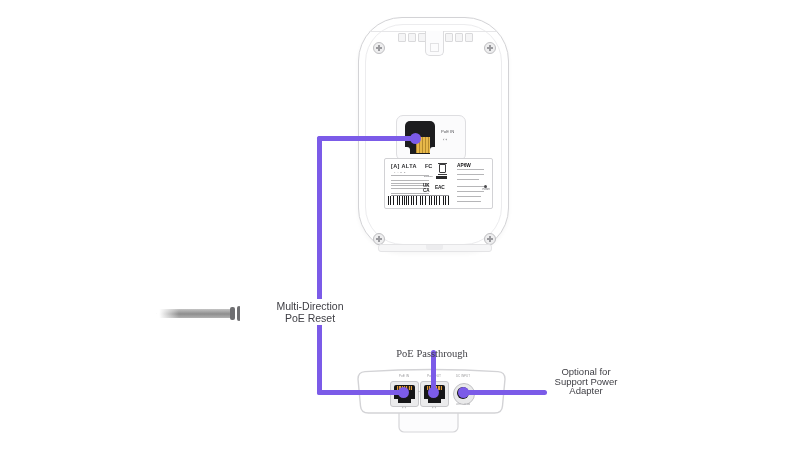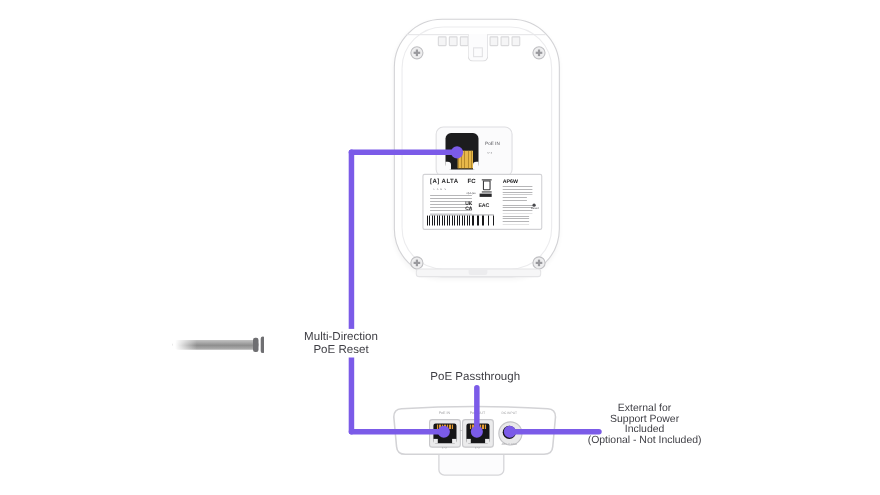--- a/index.html
+++ b/index.html
@@ -58,21 +58,21 @@
   .dc-hole{position:absolute;left:3.5px;top:3.5px;width:5px;height:5px;border-radius:50%;background:#000;
     box-shadow:0 0 0 1px #45454a;}
 
   
   .pl{background:var(--accent);border-radius:3px;z-index:30;}
   .pdot{width:11px;height:11px;border-radius:50%;background:var(--accent);z-index:31;}
 
   
   .ann{z-index:40;text-align:center;color:#3e3e44;}
   .ann-md{left:240px;top:299px;width:140px;font-size:10.5px;line-height:12px;background:#fff;padding:1px 0;}
-  .ann-pt{left:362px;top:336px;width:140px;font-size:10.5px;line-height:12px;}
+  .ann-pt{left:362px;top:348px;width:140px;font-size:10.5px;line-height:12px;font-family:Liberation Serif, serif;}
   .ann-ep{left:510px;top:367px;width:152px;font-size:9.5px;line-height:9.6px;}
 
   
   .tiny{position:absolute;font-size:6px;line-height:7px;white-space:nowrap;}
   .tc{width:60px;text-align:center;transform-origin:50% 0;}
   .tl{transform-origin:0 0;}
   .s92{transform:scale(.92);} .s80{transform:scale(.8);} .s75{transform:scale(.75);}
   .s70{transform:scale(.7);} .s60{transform:scale(.6);} .s55{transform:scale(.55);}
   .s50{transform:scale(.5);} .s45{transform:scale(.45);} .s40{transform:scale(.4);}
 
@@ -214,19 +214,18 @@
   <div class="abs pdot" style="left:398px;top:387px;"></div>
   <div class="abs pdot" style="left:428px;top:387px;"></div>
   <div class="abs pdot" style="left:457.5px;top:387px;"></div>
 
   <div class="abs ann ann-md">
     <div>Multi-Direction</div>
     <div>PoE Reset</div>
   </div>
   <div class="abs ann ann-pt">PoE Passthrough</div>
   <div class="abs ann ann-ep">
-    <div>External for</div>
+    <div>Optional for</div>
     <div>Support Power</div>
-    <div>Included</div>
-    <div>(Optional - Not Included)</div>
+    <div>Adapter</div>
   </div>
 
 </div>
 
 </body></html>

